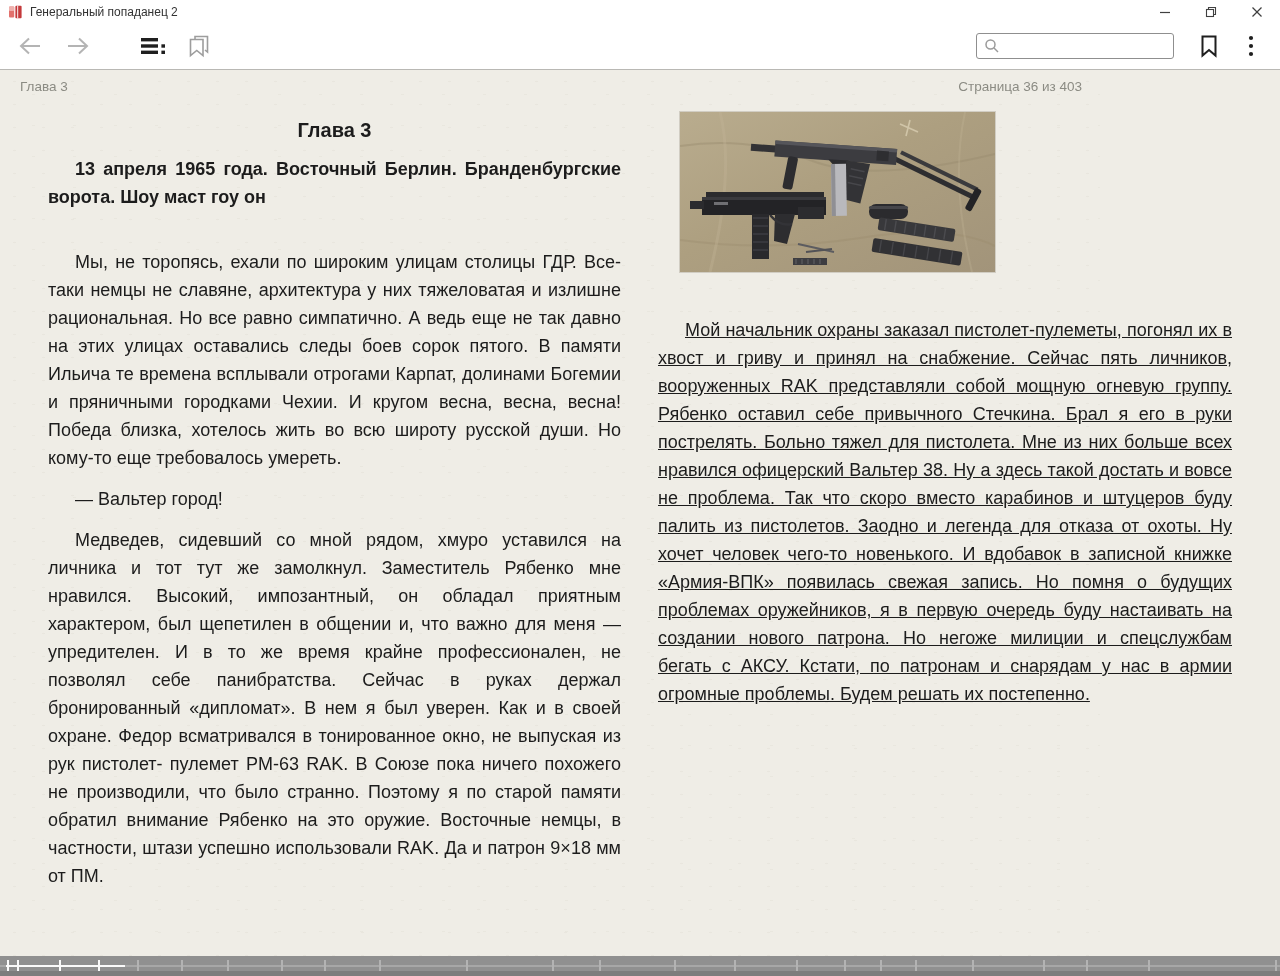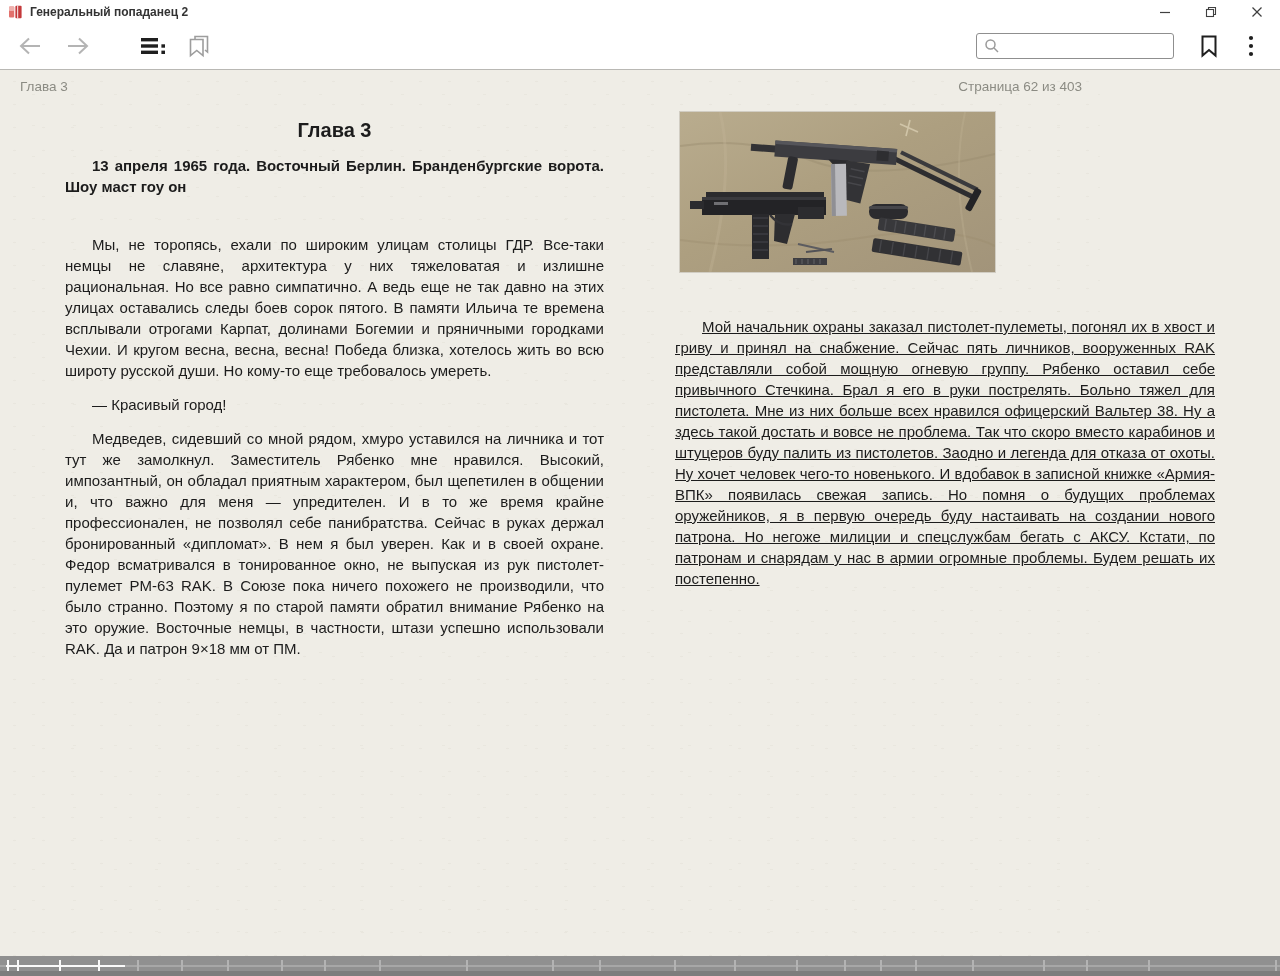--- a/index.html
+++ b/index.html
@@ -8,21 +8,21 @@
     font-family:"Liberation Sans",sans-serif;
     background:#efede6;
     -webkit-font-smoothing:antialiased;
   }
   
   .titlebar{
     position:absolute;left:0;top:0;width:1280px;height:23px;
     background:#ffffff;display:flex;align-items:center;
   }
   .app-icon{width:16px;height:16px;margin:0 6px 0 8px;flex:0 0 auto;}
-  .win-title{font-size:12px;color:#333;flex:1 1 auto;white-space:nowrap;font-weight:bold;}
+  .win-title{font-size:12px;color:#333;flex:1 1 auto;white-space:nowrap;}
   .win-controls{display:flex;height:23px;}
   .win-btn{width:46px;height:23px;display:flex;align-items:center;justify-content:center;cursor:default;}
   
   .toolbar{
     position:absolute;left:0;top:23px;width:1280px;height:47px;
     background:#ffffff;border-bottom:1px solid #b9b8b4;
     display:flex;align-items:center;box-sizing:border-box;
   }
   .tb-btn{height:34px;display:flex;align-items:center;justify-content:center;}
   .tb-back{margin-left:12px;width:36px;}
@@ -52,22 +52,22 @@
     position:absolute;left:20px;right:18px;top:9px;height:18px;
     display:flex;justify-content:space-between;
     font-size:13.5px;color:#8b8b83;
   }
   .col{position:absolute;top:35px;width:573px;color:#1c1c1c;}
   .col-left{left:48px;}
   .col-right{left:658px;width:574px;text-decoration:underline;}
   .chapter-title{margin:14px 0 0;text-align:center;font-size:20px;font-weight:bold;}
   .subtitle{margin:25px 0 0;font-weight:bold;}
   .bookp{
-    margin:13px 17px 0;
-    font-size:15px;line-height:21px;text-align:justify;text-indent:27px;
+    margin:13px 0 0;
+    font-size:18px;line-height:28px;text-align:justify;text-indent:27px;
   }
   .first-after-sub{margin-top:37px;}
   .figure{margin:7px 0 0 22px;width:315px;height:160px;box-shadow:0 0 0 1px rgba(120,110,90,.25);}
   .figure svg{display:block;}
   .col-right .bookp:first-of-type{margin-top:44px;}
   
   .progress{
     position:absolute;left:0;top:956px;width:1280px;height:20px;
     background:linear-gradient(to bottom,#909090 0,#909090 15px,#7d7d7d 15px,#7d7d7d 20px);
   }
@@ -158,28 +158,28 @@
       <circle cx="3" cy="4" r="2.1"></circle>
         <circle cx="3" cy="12" r="2.1"></circle>
         <circle cx="3" cy="20" r="2.1"></circle>
     </svg>
   </div>
 </div>
 
 <div class="content">
   <div class="page-header">
     <span>Глава 3</span>
-    <span>Страница 62 из 403</span>
+    <span>Страница 36 из 403</span>
   </div>
 
   <div class="col col-left">
     <h1 class="chapter-title">Глава 3</h1>
     <p class="bookp subtitle">13 апреля 1965 года. Восточный Берлин. Бранденбургские ворота. Шоу маст гоу он</p>
     <p class="bookp first-after-sub">Мы, не торопясь, ехали по широким улицам столицы ГДР. Все-таки немцы не славяне, архитектура у них тяжеловатая и излишне рациональная. Но все равно симпатично. А ведь еще не так давно на этих улицах оставались следы боев сорок пятого. В памяти Ильича те времена всплывали отрогами Карпат, долинами Богемии и пряничными городками Чехии. И кругом весна, весна, весна! Победа близка, хотелось жить во всю широту русской души. Но кому-то еще требовалось умереть.</p>
-    <p class="bookp">— Красивый город!</p>
+    <p class="bookp">— Вальтер город!</p>
     <p class="bookp">Медведев, сидевший со мной рядом, хмуро уставился на личника и тот тут же замолкнул. Заместитель Рябенко мне нравился. Высокий, импозантный, он обладал приятным характером, был щепетилен в общении и, что важно для меня — упредителен. И в то же время крайне профессионален, не позволял себе панибратства. Сейчас в руках держал бронированный «дипломат». В нем я был уверен. Как и в своей охране. Федор всматривался в тонированное окно, не выпуская из рук пистолет- пулемет PM-63 RAK. В Союзе пока ничего похожего не производили, что было странно. Поэтому я по старой памяти обратил внимание Рябенко на это оружие. Восточные немцы, в частности, штази успешно использовали RAK. Да и патрон 9×18 мм от ПМ.</p>
   </div>
 
   <div class="col col-right">
     <div class="figure">
       <svg width="315" height="160" viewBox="0 0 315 160">
         <defs>
           <linearGradient id="cloth" x1="0" y1="0" x2="1" y2="1">
             <stop offset="0" stop-color="#b9ac8e"></stop>
             <stop offset="0.45" stop-color="#ad9f80"></stop>

